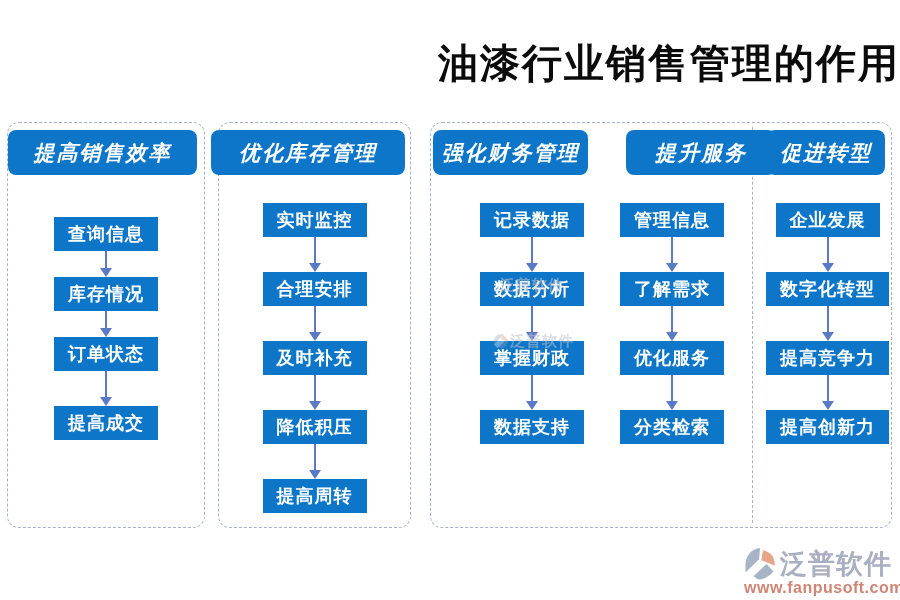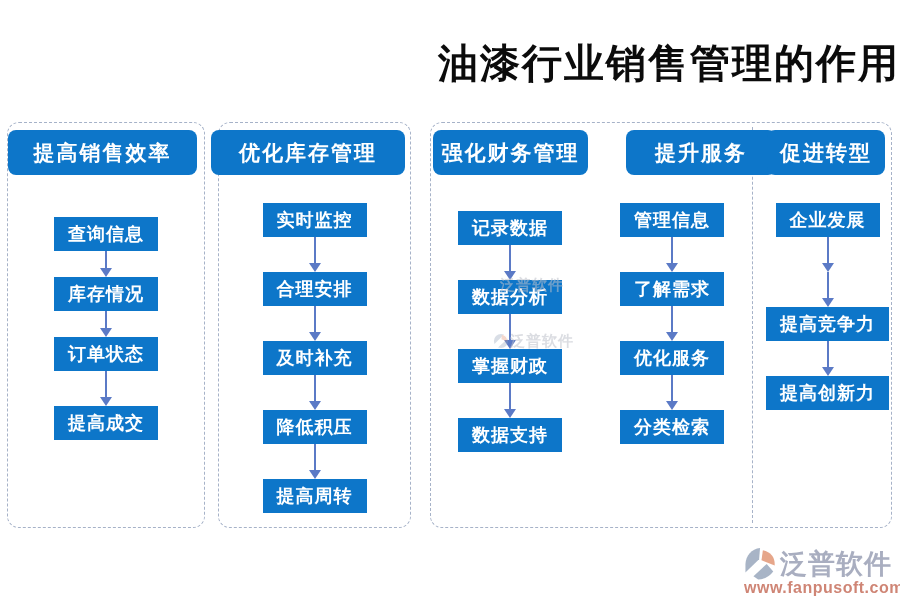--- a/index.html
+++ b/index.html
@@ -22,34 +22,34 @@
   .c3 { left:430px; width:462px; }
   .divider {
     position:absolute; left:321px; top:4px; height:calc(100% - 8px);
     width:0; border-left:1px dashed #a6b2c8;
   }
   
   .header {
     position:absolute; top:130px; height:45px; box-sizing:border-box;
     background:#0d76c9; color:#ffffff; border-radius:8px;
     display:flex; align-items:center; justify-content:center;
-    font-size:21px; font-weight:bold; letter-spacing:2px; white-space:nowrap;
+    font-size:21px; font-weight:bold; letter-spacing:2px; white-space:nowrap;font-style:italic;
   }
   .h1 { left:8px;   width:189px; }
   .h2 { left:211px; width:194px; }
   .h3 { left:433px; width:155px; }
   .h4 { left:626px; width:150px; }
   .h5 { left:767px; width:118px; }
   
   .stack {
     position:absolute; display:flex; flex-direction:column; align-items:center;
   }
   .s1 { left:7px;   width:198px; top:217px; }
   .s2 { left:218px; width:193px; top:203px; }
-  .s3 { left:430px; width:160px; top:203px;margin-top:8px; }
+  .s3 { left:452px; width:160px; top:203px; }
   .s4 { left:597px; width:150px; top:203px;justify-content:space-between; }
   .s5 { left:756px; width:143px; top:203px; }
   .item {
     height:34px; line-height:34px; padding:0 14px; white-space:nowrap;
     background:#0d76c9; color:#ffffff; text-align:center;
     font-size:18px; font-weight:bold; letter-spacing:1px;
   }
   .arrow {
     display:flex; flex-direction:column; align-items:center;
     height:35px; width:14px;
@@ -183,20 +183,21 @@
       </div>
     <div class="item">分类检索</div>
   </div>
 
   <div class="stack s5">
     <div class="item">企业发展</div>
     <div class="arrow">
         <div class="shaft"></div>
         <div class="head"></div>
       </div>
+    <div class="item">数字化转型</div>
     <div class="arrow">
         <div class="shaft"></div>
         <div class="head"></div>
       </div>
     <div class="item">提高竞争力</div>
     <div class="arrow">
         <div class="shaft"></div>
         <div class="head"></div>
       </div>
     <div class="item">提高创新力</div>

